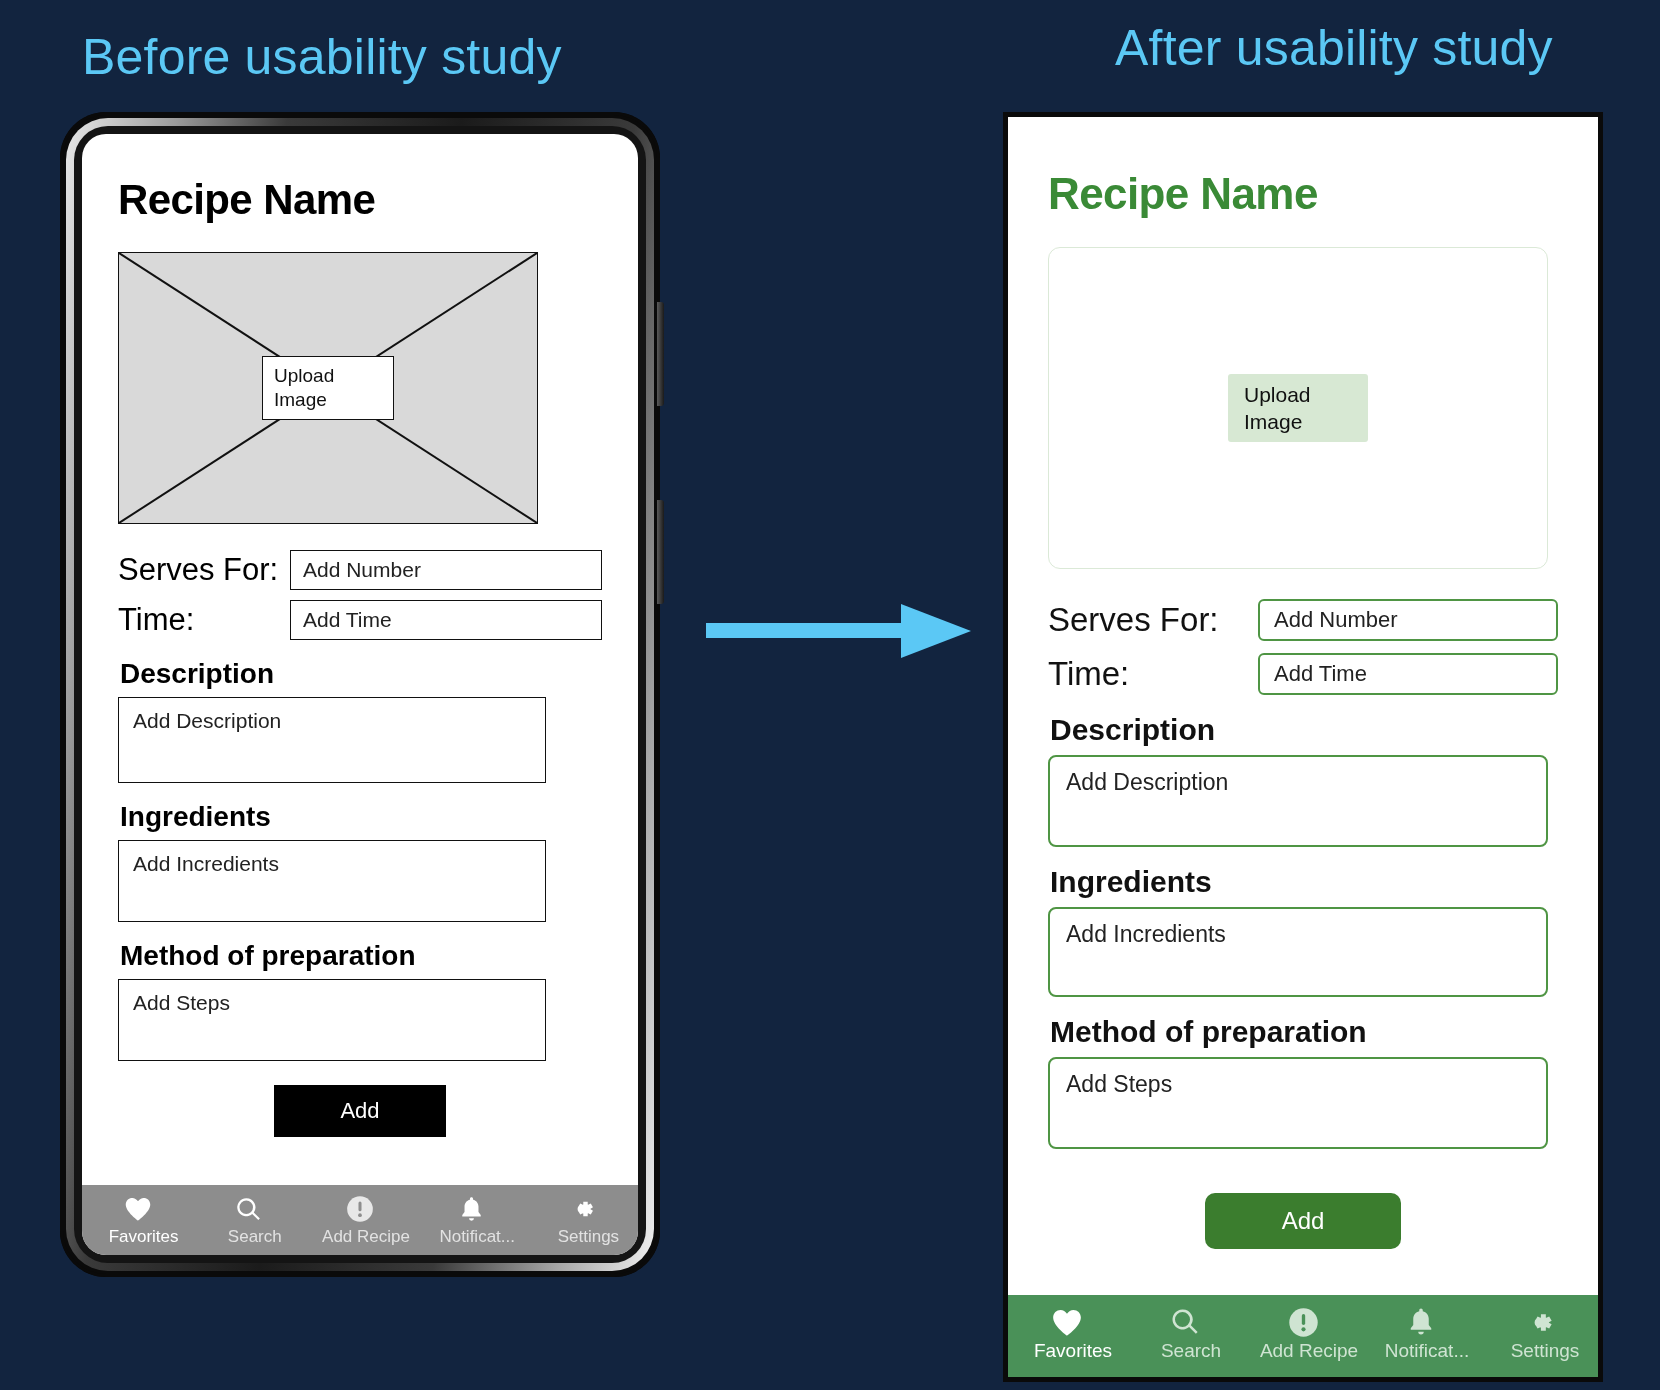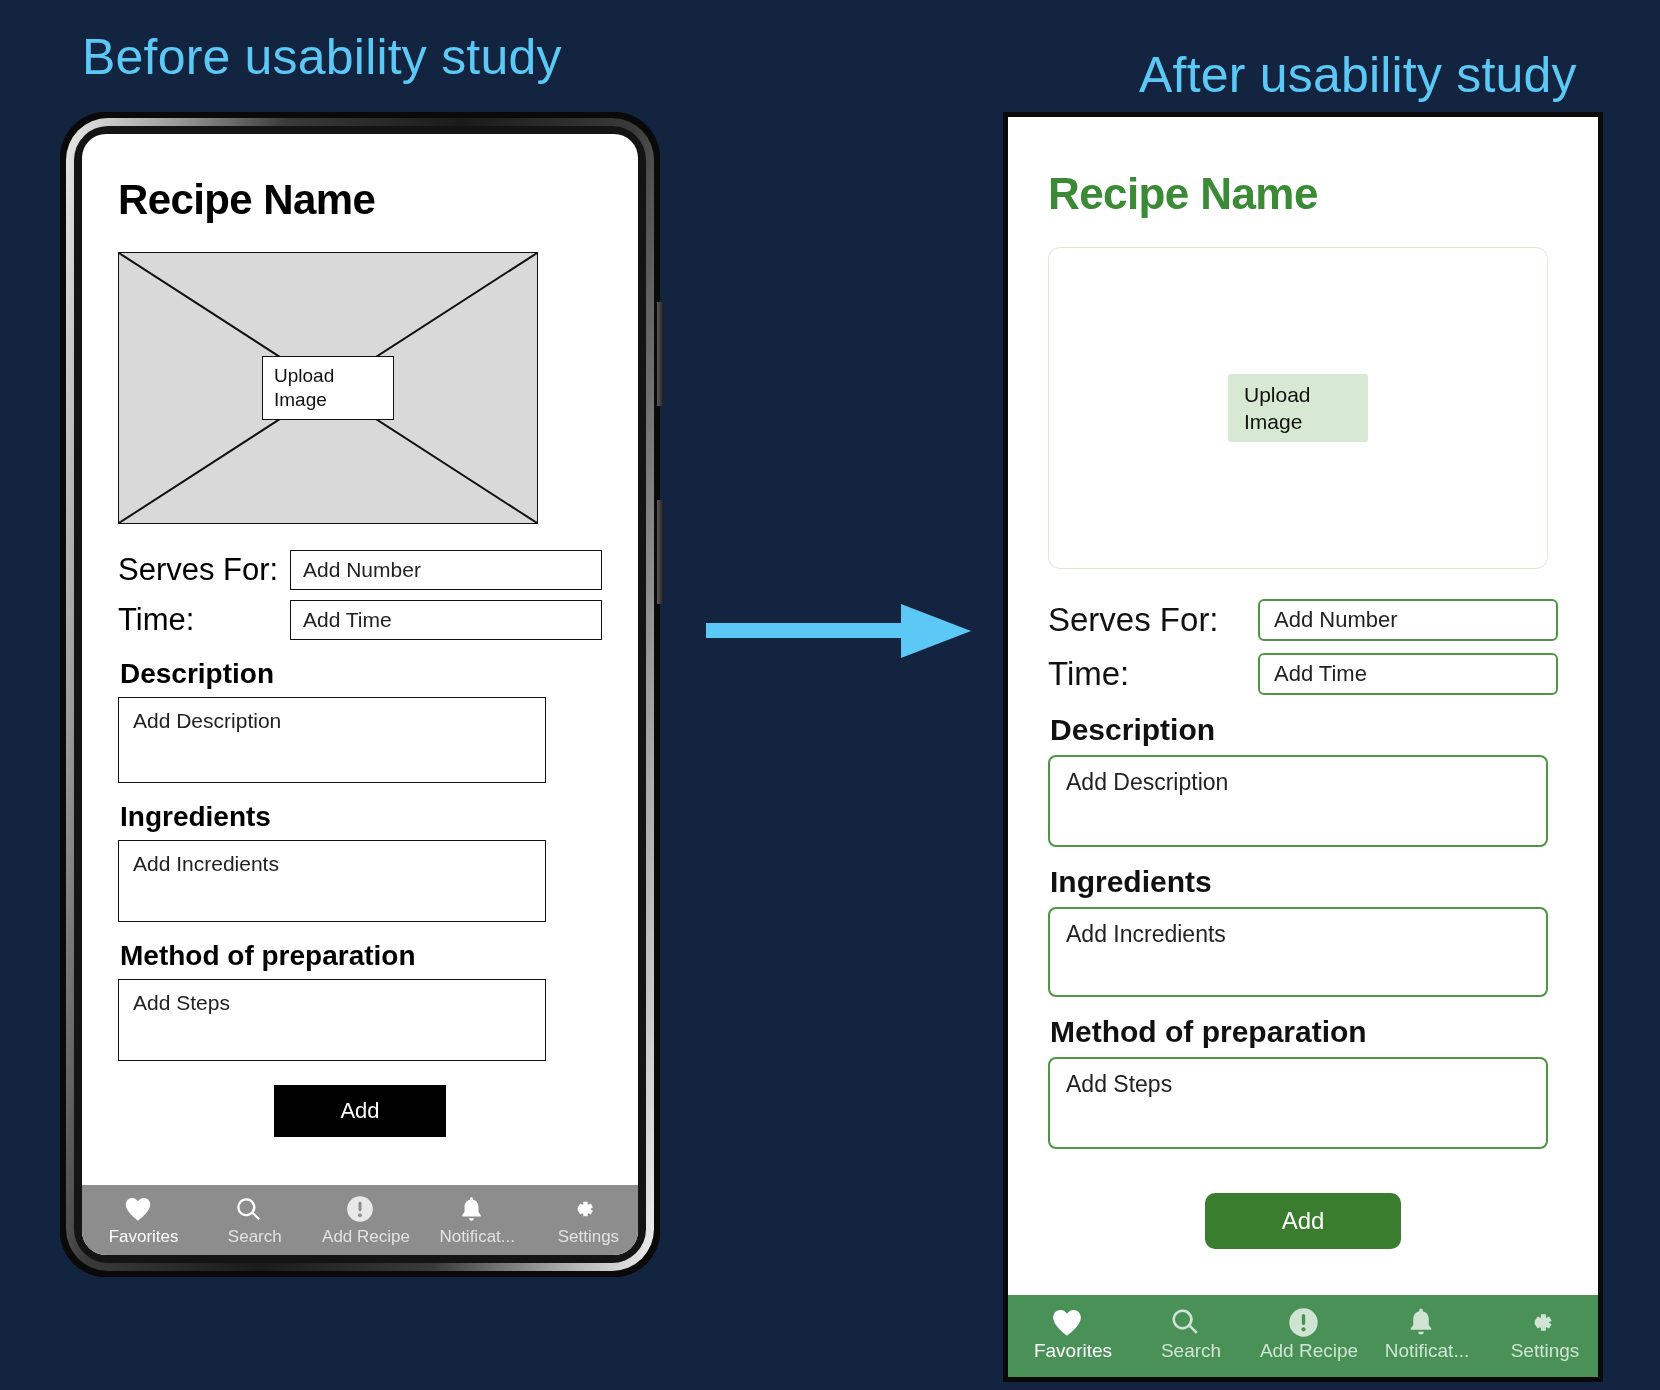--- a/index.html
+++ b/index.html
@@ -16,21 +16,21 @@
   
   .panel-title {
     position: absolute;
     color: #5bc8f5;
     font-size: 50px;
     font-weight: 400;
     letter-spacing: 0.2px;
     white-space: nowrap;
   }
   #title-before { left: 82px;  top: 28px; }
-  #title-after  { left: 1115px; top: 46px; margin-left: 24px; }
+  #title-after  { left: 1115px; top: 19px; }
 
   
   #arrow { position: absolute; left: 706px; top: 600px; width: 270px; height: 62px; }
 
   
   #phone-before {
     position: absolute;
     left: 60px; top: 112px;
     width: 600px; height: 1165px;
     background: #0a0a0a;

